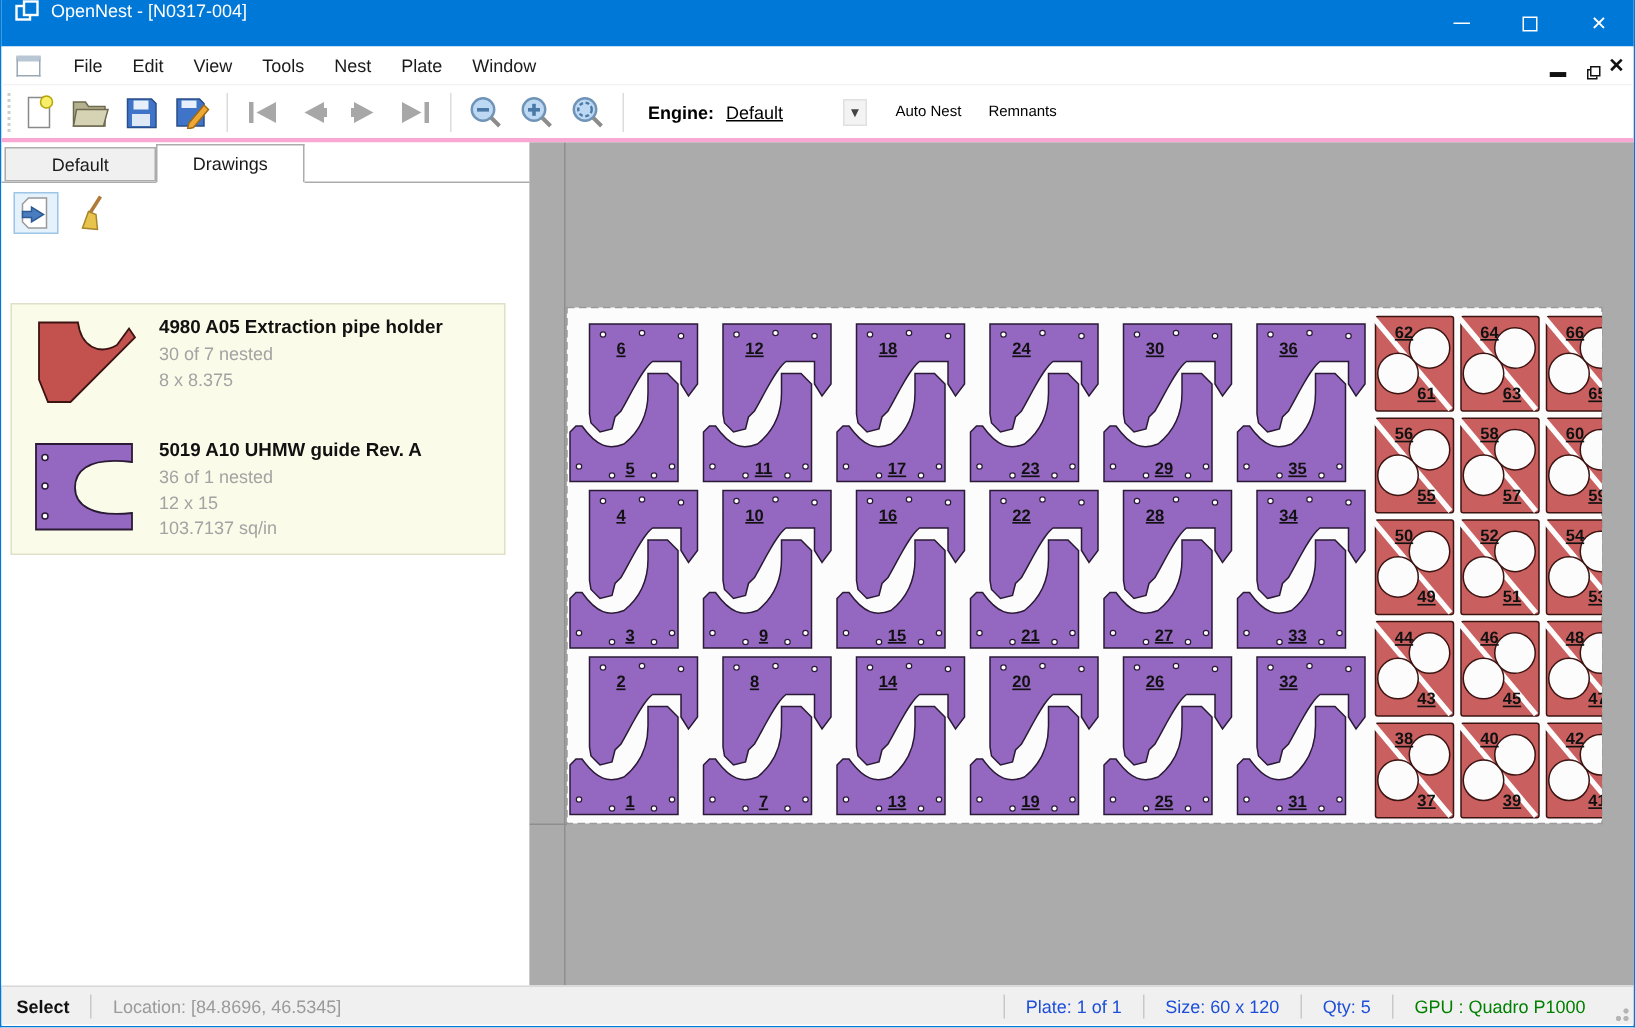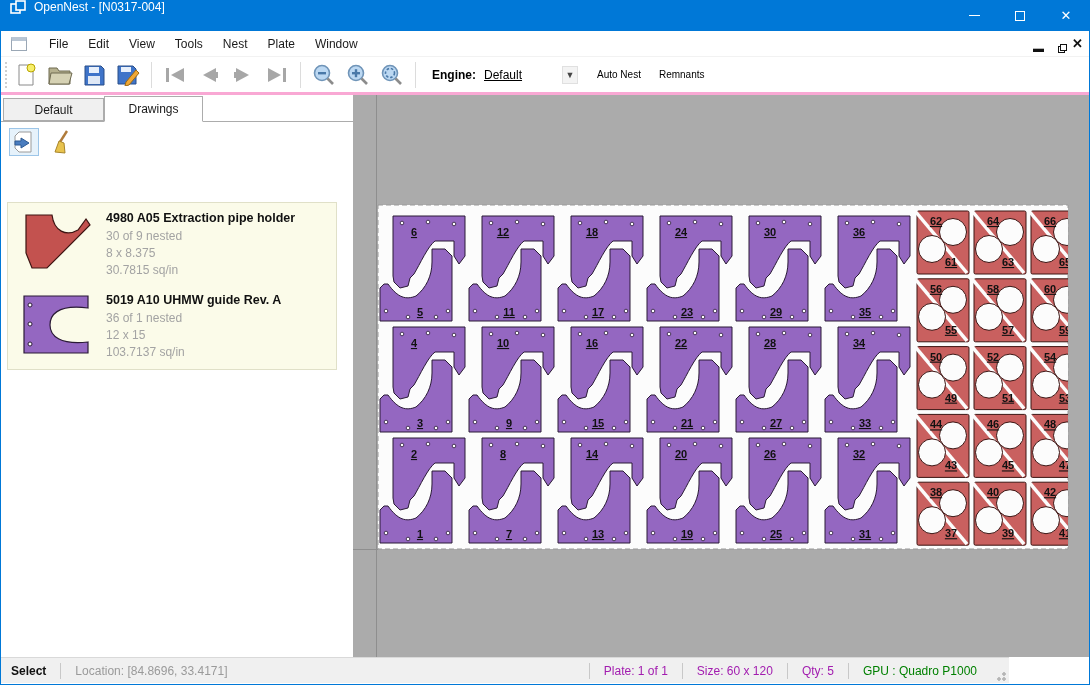--- a/index.html
+++ b/index.html
@@ -48,26 +48,26 @@
   #dwlist { position:absolute; left:6px; top:36px; width:330px; height:168px; background:#fbfbe9; border:1px solid #e0e0c8;margin-top:44px; }
   .dwitem { position:relative; height:82px; padding:8px 0 0 98px; }
   .dwthumb { position:absolute; left:12px; top:8px; }
   .dwtitle { font-size:12.5px; font-weight:bold; color:#111; margin-bottom:3px; }
   .dwline { font-size:12px; color:#a3a3a3; line-height:17px; }
 
   
   #canvas { position:absolute; left:352px; top:95px; width:736px; height:562px; background:#ababab; }
 
   
-  #statusbar { position:absolute; left:0; top:657px; width:1008px; height:26px; background:#f0f0f0; border-top:1px solid #d9d9d9; font-size:12px; display:flex; align-items:center; }
+  #statusbar { position:absolute; left:0; top:657px; width:1088px; height:26px; background:#f0f0f0; border-top:1px solid #d9d9d9; font-size:12px; display:flex; align-items:center; }
   .st-sep { width:1px; height:16px; background:#c8c8c8; }
   #st-mode { font-weight:bold; padding:0 14px 0 10px; color:#111; }
   #st-loc { color:#9a9a9a; padding:0 14px; }
   #st-right { margin-left:auto; display:flex; align-items:center; height:100%; }
-  #st-right span.cell { padding:0 14px; color:#a21caf; }
+  #st-right span.cell { padding:0 14px; color:#1d4ed8; }
   #st-gpu { color:#008000; }
   #grip { width:14px; height:14px; margin:8px 2px 0 2px; background:
     radial-gradient(circle at 11px 11px,#b5b5b5 1.5px,transparent 2px),
     radial-gradient(circle at 11px 6px,#b5b5b5 1.5px,transparent 2px),
     radial-gradient(circle at 6px 11px,#b5b5b5 1.5px,transparent 2px); }
 </style>
 </head>
 <body>
 
 <div id="win">
@@ -209,23 +209,22 @@
             <path d="M4,22 l4,-11 5,2 1,10 z" fill="#e8c34e" stroke="#a8852a"></path>
           </svg>
         </div>
       </div>
       <div id="dwlist">
         <div class="dwitem">
           <svg class="dwthumb" width="74" height="62" viewBox="0 0 74 62">
             <path d="M6,4 L32,4 C34,20 46,26 58,19 L66,8 L70,14 L27,57 L12,57 L6,42 Z" stroke="#3c1412" stroke-width="1.2" fill="#c3524f"></path>
           </svg>
           <div class="dwtitle">4980 A05 Extraction pipe holder</div>
-          <div class="dwline">30 of 9 nested</div>
+          <div class="dwline">30 of 7 nested</div>
           <div class="dwline">8 x 8.375</div>
-          <div class="dwline">30.7815 sq/in</div>
         </div>
         <div class="dwitem">
           <svg class="dwthumb" width="74" height="64" viewBox="0 0 74 64">
             <path d="M4,3 L68,3 L68,15 C36,11 30,23 30,32 C30,43 40,52 68,49 L68,60 L4,60 Z" stroke="#2a1a36" stroke-width="1.2" fill="#9467c1"></path>
             <circle cx="10" cy="12" r="2" fill="#fff" stroke="#2a1a36"></circle>
             <circle cx="10" cy="31" r="2" fill="#fff" stroke="#2a1a36"></circle>
             <circle cx="10" cy="51" r="2" fill="#fff" stroke="#2a1a36"></circle>
           </svg>
           <div class="dwtitle">5019 A10 UHMW guide Rev. A</div>
           <div class="dwline">36 of 1 nested</div>
@@ -604,21 +603,21 @@
               <text x="35" y="56" text-anchor="middle" fill="#111" style="font:bold 11px 'Liberation Sans',sans-serif;text-decoration:underline">41</text>
             </g>
           </g>
         </g>
     </svg>
   </div>
 
   <div id="statusbar">
     <span id="st-mode">Select</span>
     <span class="st-sep"></span>
-    <span id="st-loc">Location: [84.8696, 33.4171]</span>
+    <span id="st-loc">Location: [84.8696, 46.5345]</span>
     <div id="st-right">
       <span class="st-sep"></span>
       <span class="cell">Plate: 1 of 1</span>
       <span class="st-sep"></span>
       <span class="cell">Size: 60 x 120</span>
       <span class="st-sep"></span>
       <span class="cell">Qty: 5</span>
       <span class="st-sep"></span>
       <span class="cell" id="st-gpu" style="color: rgb(0, 128, 0);">GPU : Quadro P1000</span>
       <div id="grip"></div>

